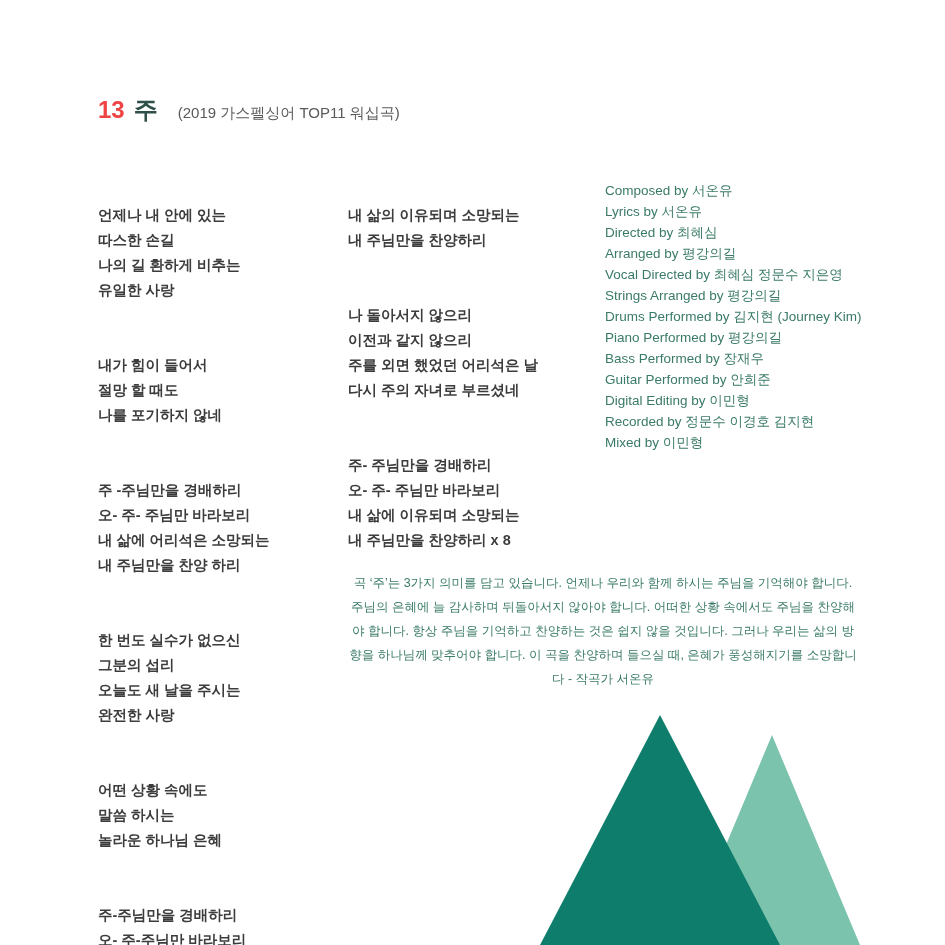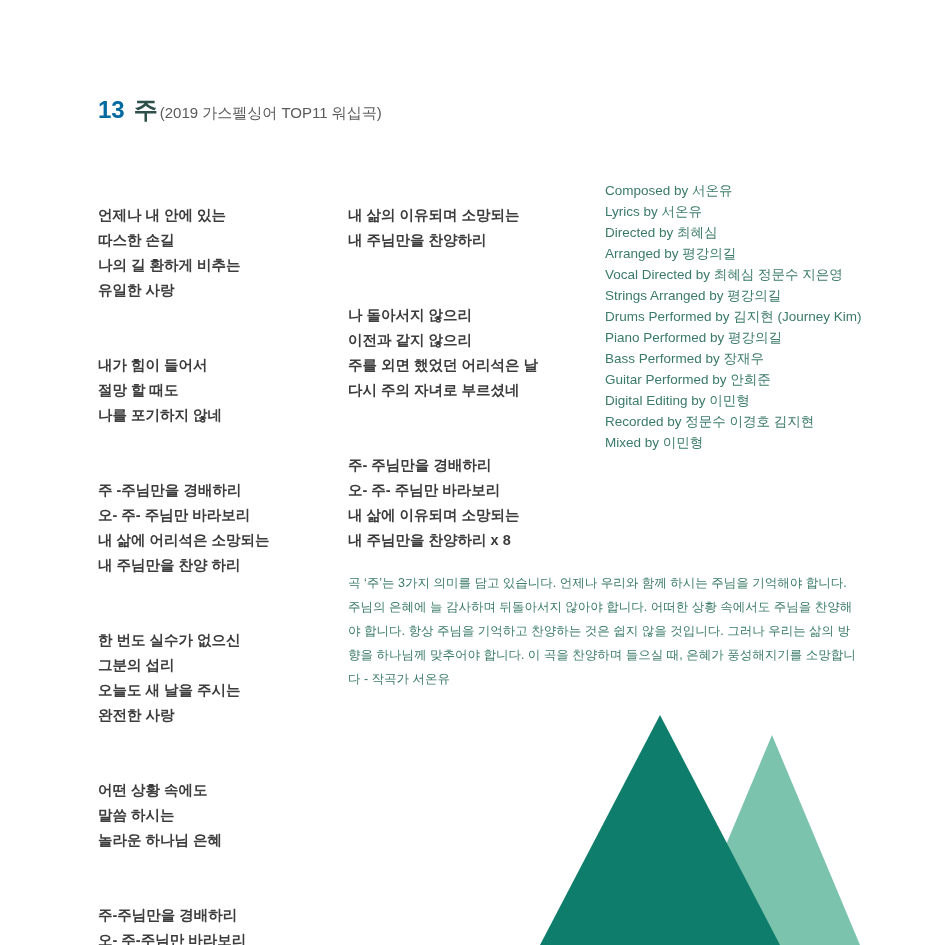--- a/index.html
+++ b/index.html
@@ -21,33 +21,33 @@
   .title-row {
     position: absolute;
     left: 98px;
     top: 94px;
     display: flex;
     align-items: baseline;
   }
   .track-num {
     font-size: 24px;
     font-weight: bold;
-    color: #0369a1;
+    color: #ef4444;
     letter-spacing: 0px;
   }
   .track-title {
     font-size: 24px;
     font-weight: bold;
     color: #2f4f4a;
     margin-left: 9px;
   }
   .track-sub {
     font-size: 15px;
     color: #5a5a5a;
-    margin-left: 2px;
+    margin-left: 20px;
     font-weight: normal;
   }
 
   
   .lyrics-col {
     position: absolute;
     font-size: 14.5px;
     line-height: 25px;
     color: #3c3c3c;
     white-space: pre-line;
@@ -72,21 +72,21 @@
 
   
   #note {
     position: absolute;
     left: 348px;
     top: 558px;
     width: 510px;
     font-size: 12.5px;
     line-height: 24px;
     color: #3a7a68;
-    text-align: left;
+    text-align: center;
   }
 
   
   .mountains {
     position: absolute;
     left: 520px;
     bottom: 0;
     width: 400px;
     height: 230px;
   }

